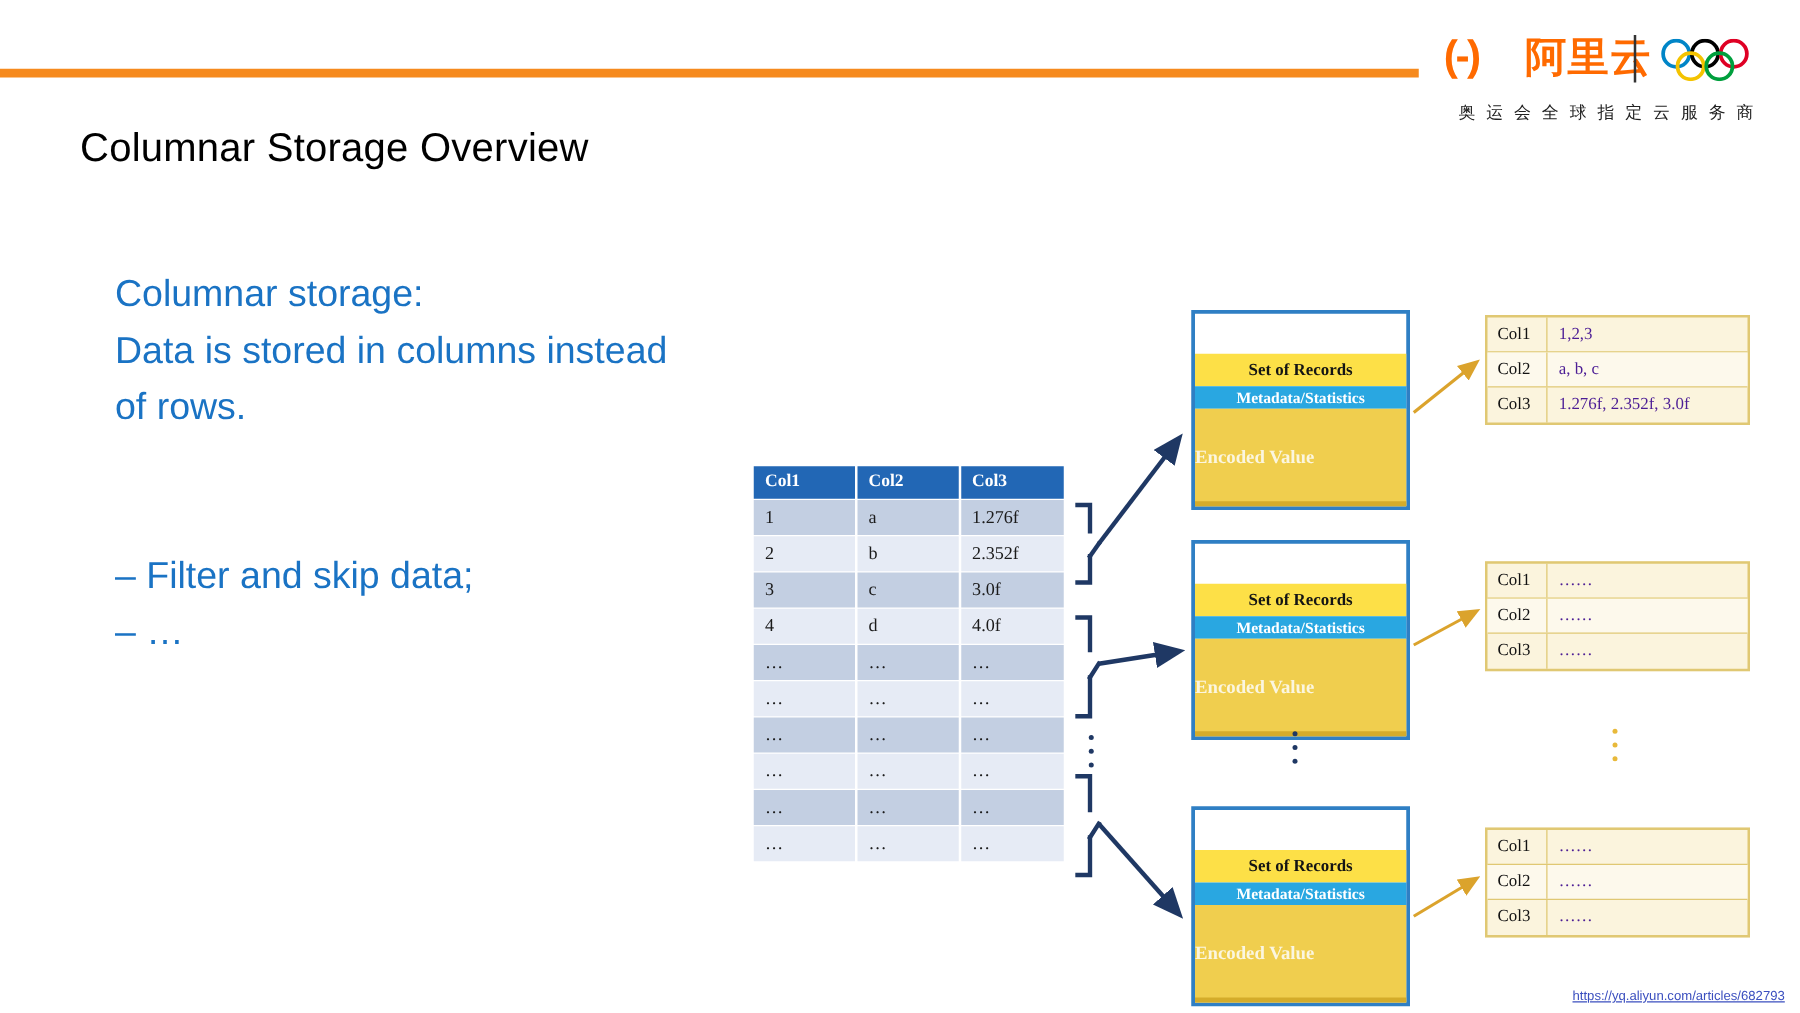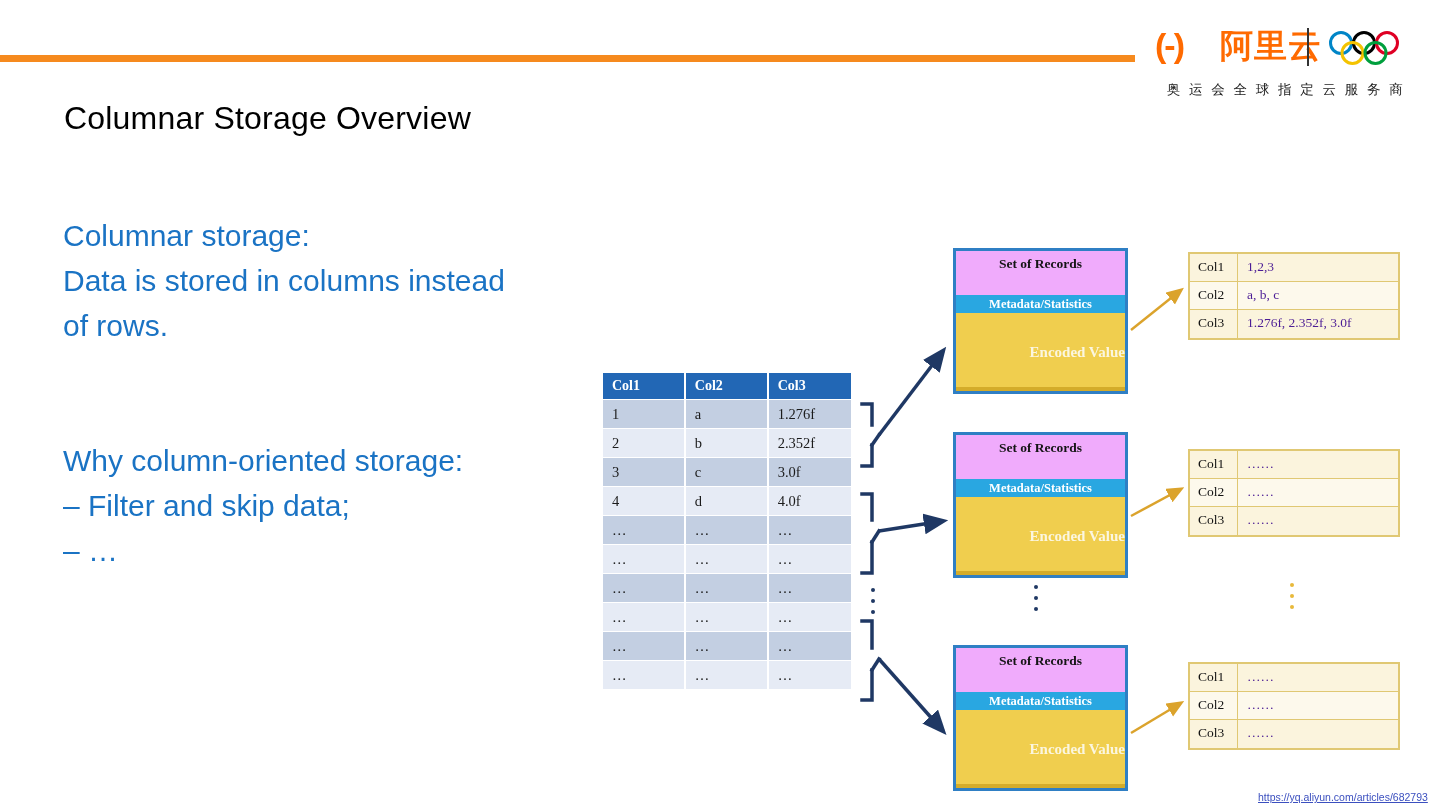--- a/index.html
+++ b/index.html
@@ -95,21 +95,21 @@
   .body-text {
     position: absolute;
     left: 63px;
     color: #1a73c4;
     font-size: 30px;
     line-height: 45px;
     white-space: nowrap;
   }
   .body-text.block1 { top: 213px; }
   .body-text.block2 { top: 438px; }
-  .body-text div { height: 45px; }
+  .body-text div { height: 45px; margin-left: 29px; }
 
   
   .src-table {
     position: absolute;
     left: 601px;
     top: 372px;
     width: 252px;
     border-collapse: separate;
     border-spacing: 2px 1px;
     font-family: "Liberation Serif", serif;
@@ -137,43 +137,44 @@
 
   
   .rec-block {
     position: absolute;
     width: 175px;
     border: 3px solid #2f7fc4;
     box-sizing: border-box;
     font-family: "Liberation Serif", serif;
   }
   .rec-head {
-    background: #f0abfc;
+    background: #fde047;
     color: #141414;
     font-size: 13.5px;
     font-weight: bold;
     text-align: center;
     line-height: 26px;
-    height: 44px;
+    height: 26px;
+    margin-top: 32px;
   }
   .rec-meta {
     background: #29a7e1;
     color: #ffffff;
     font-size: 12.5px;
     font-weight: bold;
     text-align: center;
     line-height: 18px;
     height: 18px;
   }
   .rec-body {
     background: #f0ce4e;
     color: #fbf6e0;
     font-size: 15px;
     font-weight: bold;
-    text-align: right;
+    text-align: left;
     height: 78px;
     line-height: 78px;
     border-bottom: 4px solid #d4ac2a;
     box-sizing: border-box;
   }
 
   
   .col-table {
     position: absolute;
     width: 212px;
@@ -268,21 +269,20 @@
 
   <div class="slide-title">Columnar Storage Overview</div>
 
   <div class="body-text block1">
     <div>Columnar storage:</div>
     <div>Data is stored in columns instead</div>
     <div>of rows.</div>
   </div>
 
   <div class="body-text block2">
-    <div>Why column-oriented storage:</div>
     <div>– Filter and skip data;</div>
     <div>– …</div>
   </div>
 
   <table class="src-table">
     <thead>
       <tr>
         <th>Col1</th>
         <th>Col2</th>
         <th>Col3</th>

